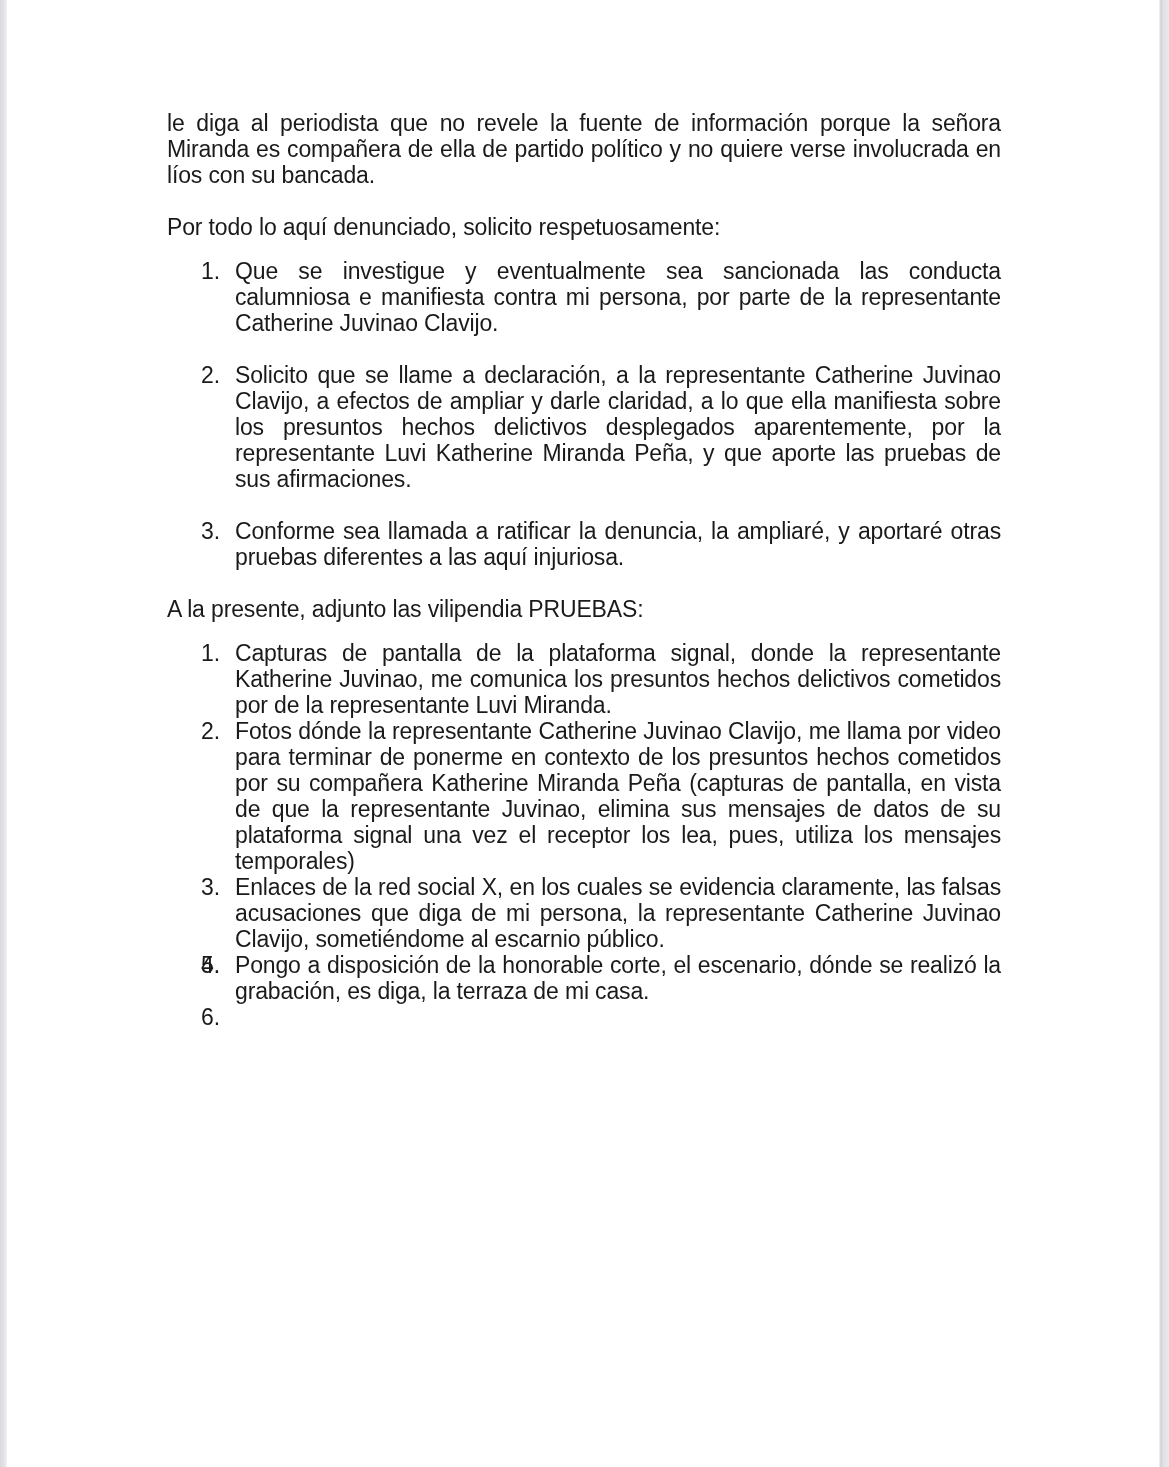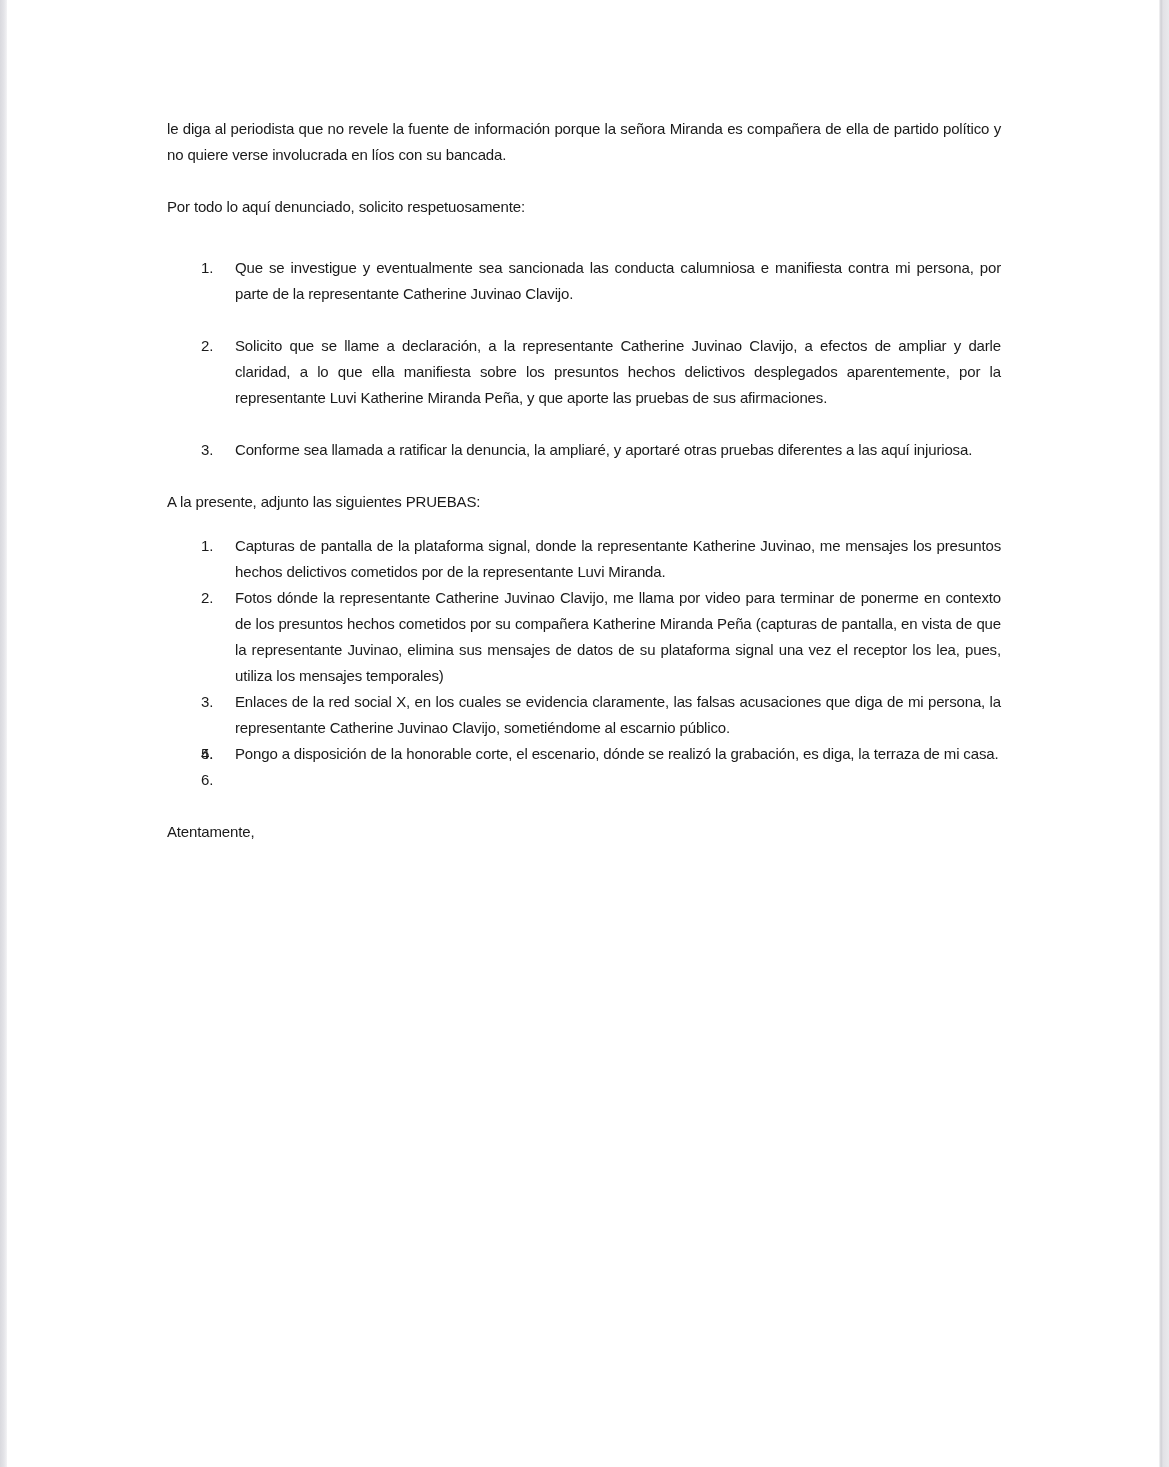--- a/index.html
+++ b/index.html
@@ -19,32 +19,32 @@
       position: absolute; left: 0; top: 0; bottom: 0; width: 7px;
       background: linear-gradient(to right, #d9d9de 0px, #e4e4e8 4px, #f3f3f5 7px);
     }
     .edge-right {
       position: absolute; right: 0; top: 0; bottom: 0; width: 10px;
       background: linear-gradient(to left, #e9e9ec 0px, #e2e2e6 6px, #cfcfd4 8px, #f7f7f8 10px);
     }
     .page {
       position: absolute;
       left: 167px;
-      top: 116px;
+      top: 110px;
       width: 834px;
-      font-size: 15px;
+      font-size: 23px;
       line-height: 26px;
       letter-spacing: -0.15px;
     }
     p {
       margin: 0;
       text-align: justify;
     }
     .para-intro { margin-bottom: 26px; }
-    .para-request-lead { margin-bottom: 35px; }
+    .para-request-lead { margin-bottom: 18px; }
     ol {
       margin: 0;
       padding: 0;
       list-style: none;
     }
     ol li {
       position: relative;
       padding-left: 68px;
       text-align: justify;
     }
@@ -79,26 +79,26 @@
     <li>
       <span class="num">2.</span>
       <span>Solicito que se llame a declaración, a la representante Catherine Juvinao Clavijo, a efectos de ampliar y darle claridad, a lo que ella manifiesta sobre los presuntos hechos delictivos desplegados aparentemente, por la representante Luvi Katherine Miranda Peña, y que aporte las pruebas de sus afirmaciones.</span>
     </li>
     <li>
       <span class="num">3.</span>
       <span>Conforme sea llamada a ratificar la denuncia, la ampliaré, y aportaré otras pruebas diferentes a las aquí injuriosa.</span>
     </li>
   </ol>
 
-  <p class="evidence-lead">A la presente, adjunto las siguientes PRUEBAS:</p>
+  <p class="evidence-lead">A la presente, adjunto las vilipendia PRUEBAS:</p>
 
   <ol class="evidence">
     <li>
       <span class="num">1.</span>
-      <span>Capturas de pantalla de la plataforma signal, donde la representante Katherine Juvinao, me mensajes los presuntos hechos delictivos cometidos por de la representante Luvi Miranda.</span>
+      <span>Capturas de pantalla de la plataforma signal, donde la representante Katherine Juvinao, me comunica los presuntos hechos delictivos cometidos por de la representante Luvi Miranda.</span>
     </li>
     <li>
       <span class="num">2.</span>
       <span>Fotos dónde la representante Catherine Juvinao Clavijo, me llama por video para terminar de ponerme en contexto de los presuntos hechos cometidos por su compañera Katherine Miranda Peña (capturas de pantalla, en vista de que la representante Juvinao, elimina sus mensajes de datos de su plataforma signal una vez el receptor los lea, pues, utiliza los mensajes temporales)</span>
     </li>
     <li>
       <span class="num">3.</span>
       <span>Enlaces de la red social X, en los cuales se evidencia claramente, las falsas acusaciones que diga de mi persona, la representante Catherine Juvinao Clavijo, sometiéndome al escarnio público.</span>
     </li>
     <li>
@@ -106,15 +106,14 @@
     </li>
     <li>
       <span class="num">5.</span>
       <span>Pongo a disposición de la honorable corte, el escenario, dónde se realizó la grabación, es diga, la terraza de mi casa.</span>
     </li>
     <li>
       <span class="num">6.</span>
     </li>
   </ol>
 
-  <p class="closing">Atentamente,</p>
 
 </div>
 
 </body></html>

